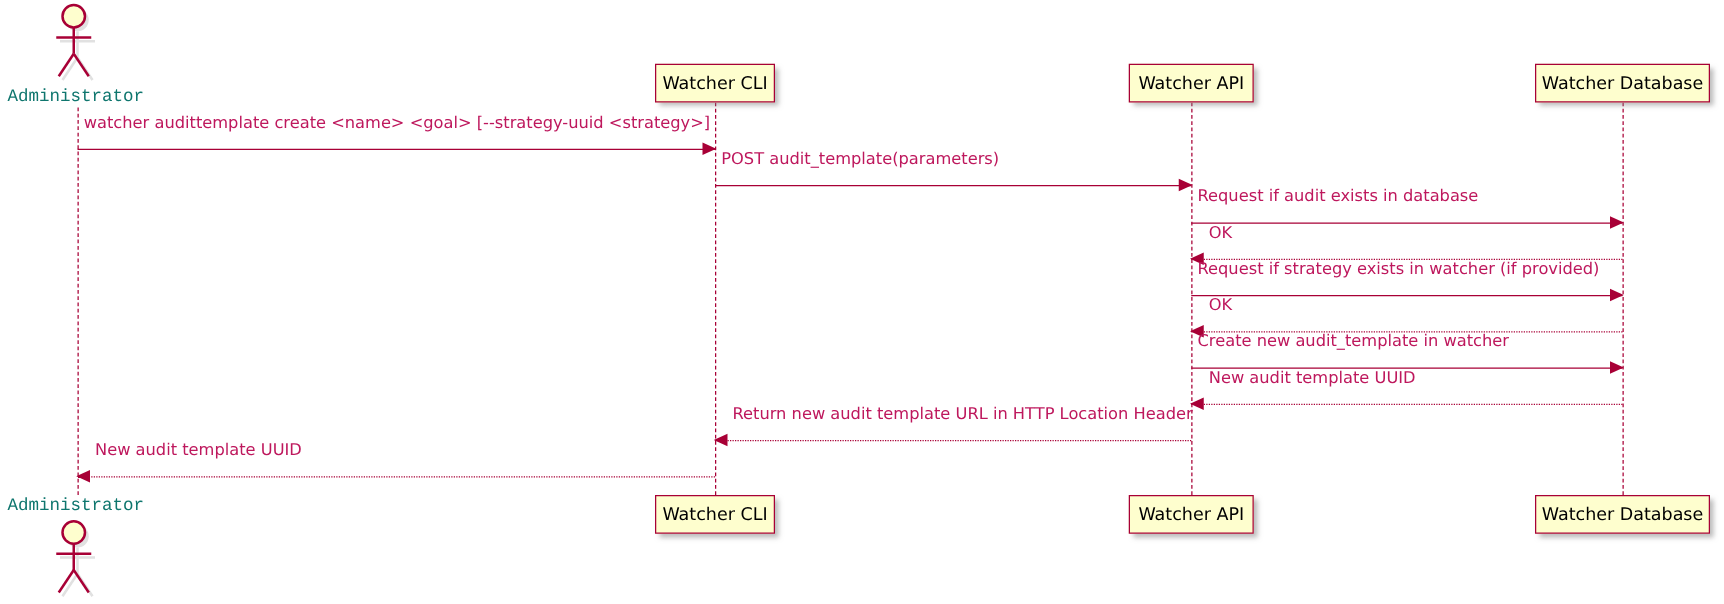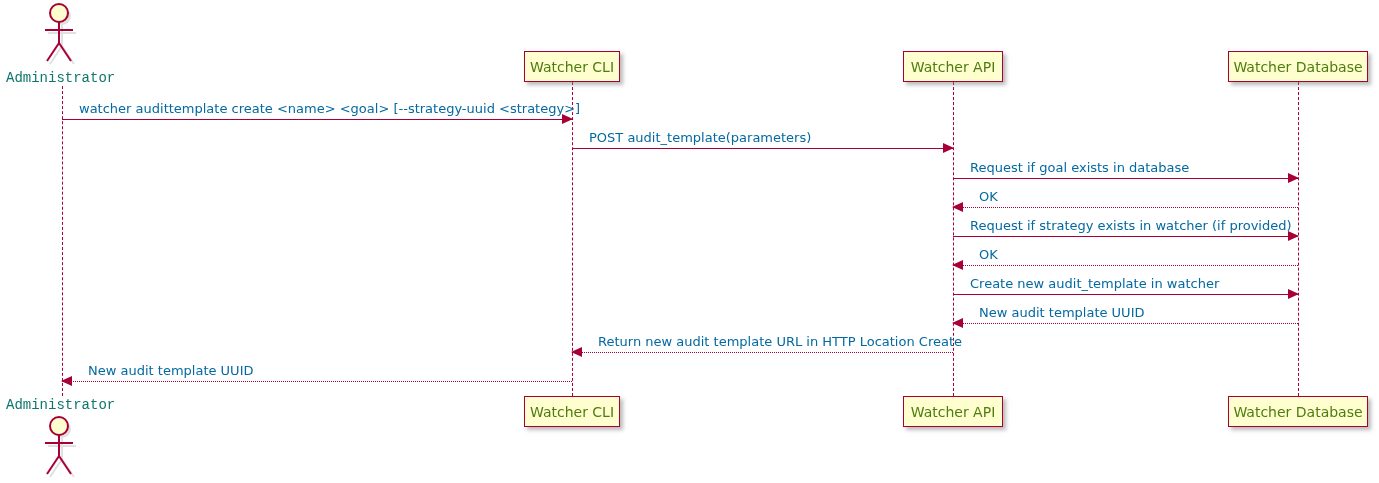--- a/index.html
+++ b/index.html
@@ -25,21 +25,21 @@
     width: 0;
     border-left: 1px dashed #A80036;
     top: 0;
   }
   
   .participant {
     position: absolute;
     box-sizing: border-box;
     background: #FEFECE;
     border: 1.5px solid #A80036;
-    color: #4d7c0f;
+    color: #000000;
     font-size: 14px;
     line-height: 1;
     text-align: center;
     white-space: nowrap;
     display: flex;
     align-items: center;
     justify-content: center;
     box-shadow: 3px 3px 4px rgba(130,130,130,0.55);
   }
   
@@ -85,26 +85,25 @@
     border-left: 11px solid #A80036;
   }
   .msg.to-left .head {
     left: -1px;
     border-top: 5px solid transparent;
     border-bottom: 5px solid transparent;
     border-right: 11px solid #A80036;
   }
   .msg .label {
     position: absolute;
-    bottom: 4px;
+    bottom: 14px;
     font-size: 13px;
-    color: #0369a1;
+    color: #be185d;
     white-space: nowrap;
     line-height: 1;
-    margin-left: 12px;
   }
   .msg.to-right .label { left: 5px; }
   .msg.to-left  .label { left: 14px; }
 </style>
 </head>
 <body>
 
 <div id="diagram">
 
   <div class="lifeline" style="left:62px; top:86px; height:310px;"></div>
@@ -164,21 +163,21 @@
 
   <div class="msg solid to-right" style="left:572px; top:148px; width:381px;">
     <div class="line"></div>
     <div class="head"></div>
     <div class="label">POST audit_template(parameters)</div>
   </div>
 
   <div class="msg solid to-right" style="left:953px; top:178px; width:345px;">
     <div class="line"></div>
     <div class="head"></div>
-    <div class="label">Request if goal exists in database</div>
+    <div class="label">Request if audit exists in database</div>
   </div>
 
   <div class="msg dashed to-left" style="left:953px; top:207px; width:345px;">
     <div class="line"></div>
     <div class="head"></div>
     <div class="label">OK</div>
   </div>
 
   <div class="msg solid to-right" style="left:953px; top:236px; width:345px;">
     <div class="line"></div>
@@ -200,21 +199,21 @@
 
   <div class="msg dashed to-left" style="left:953px; top:323px; width:345px;">
     <div class="line"></div>
     <div class="head"></div>
     <div class="label">New audit template UUID</div>
   </div>
 
   <div class="msg dashed to-left" style="left:572px; top:352px; width:381px;">
     <div class="line"></div>
     <div class="head"></div>
-    <div class="label">Return new audit template URL in HTTP Location Create</div>
+    <div class="label">Return new audit template URL in HTTP Location Header</div>
   </div>
 
   <div class="msg dashed to-left" style="left:62px; top:381px; width:510px;">
     <div class="line"></div>
     <div class="head"></div>
     <div class="label">New audit template UUID</div>
   </div>
 
 </div>
 

